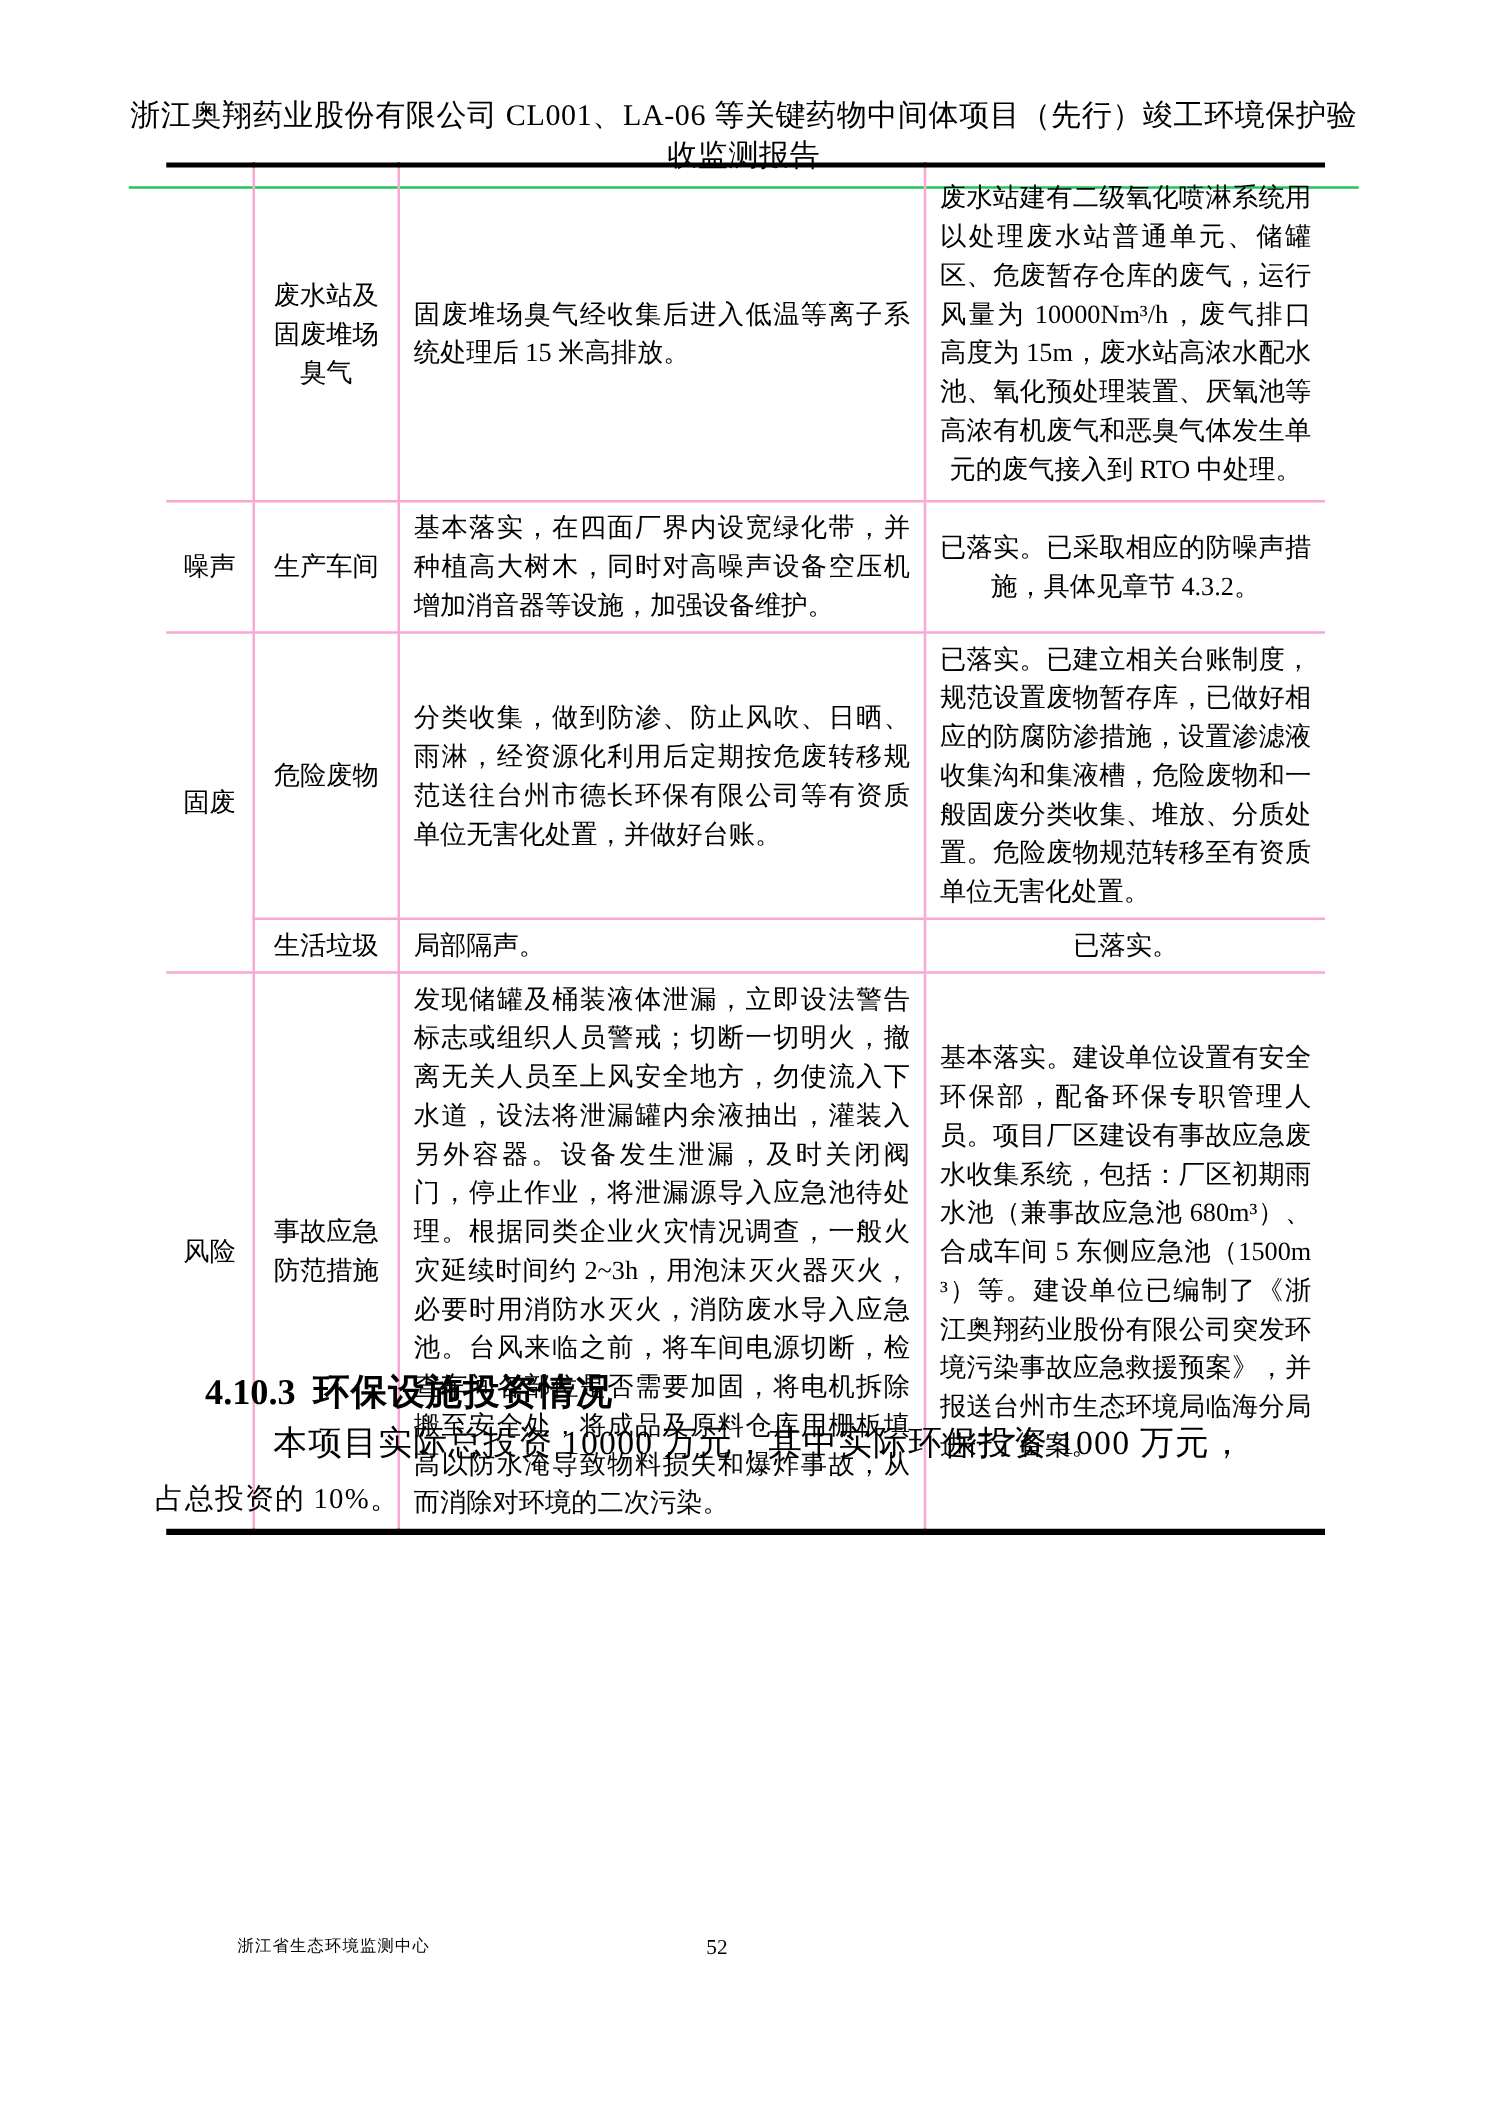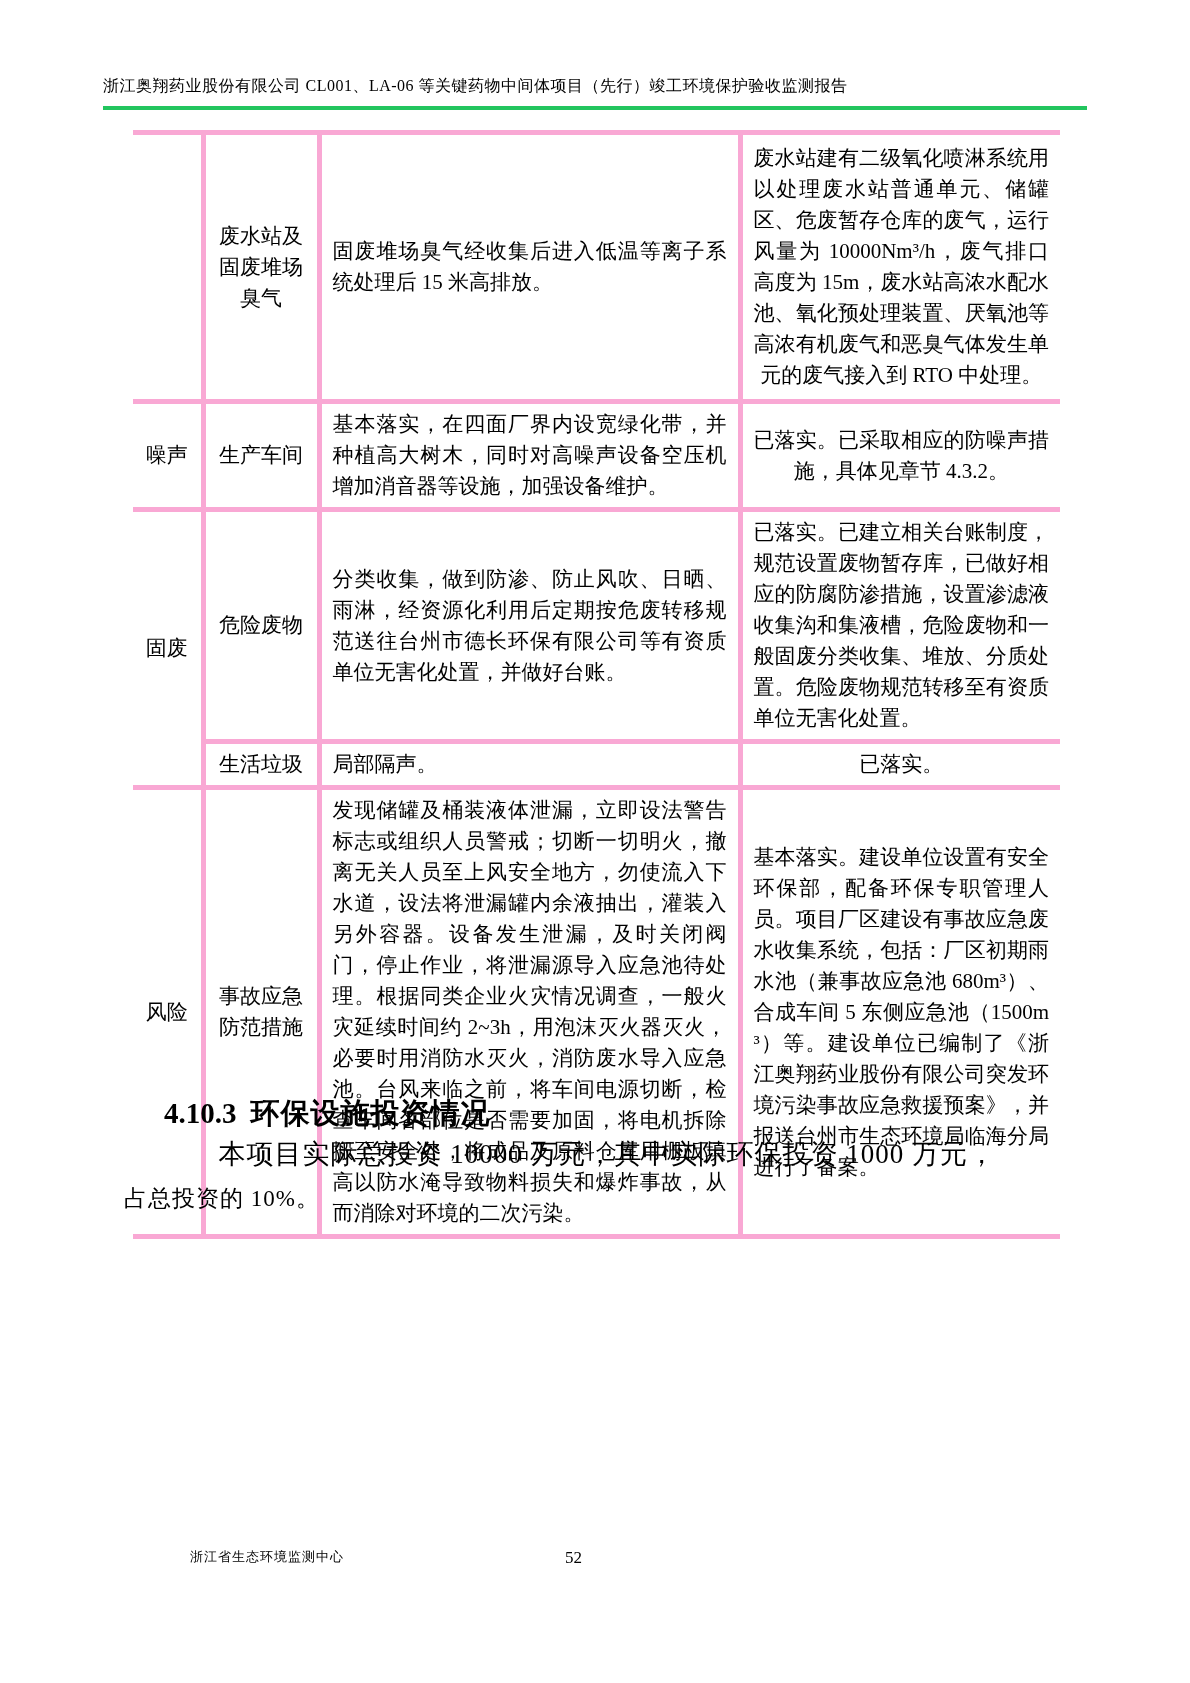--- a/index.html
+++ b/index.html
@@ -4,31 +4,31 @@
 <style>
   html,body { margin:0; padding:0; }
   body {
     width:1190px; height:1683px;
     background:#ffffff; color:#000;
     font-family:"Liberation Serif","DejaVu Serif",serif;
     position:relative; overflow:hidden;
   }
   .doc-header {
     position:absolute; top:76px; left:103px; width:984px;
-    text-align:left; font-size:16px; letter-spacing:0.5px;
-    padding-bottom:9px; border-bottom:4px solid #22c55e;
+    text-align:center; font-size:24px; letter-spacing:0.5px;
+    padding-bottom:9px; border-bottom:2px solid #22c55e;
   }
   .table-wrap { position:absolute; top:130px; left:133px; }
   table.env {
     border-collapse:collapse; table-layout:fixed; width:927px;
     border-top:4px solid #000; border-bottom:5px solid #000;
     border-left:hidden; border-right:hidden;
   }
   table.env td {
-    border:5px solid #f9a8d4;
+    border:2px solid #f9a8d4;
     font-size:21px; line-height:31px;
     padding:5px 11px; vertical-align:middle;
     word-break:break-all;
   }
   td.cat, td.sub { text-align:center; padding:4px 5px; }
   td.measure { text-align:justify; }
   td.status  { text-align:justify; }
   .last-center { text-align-last:center; }
   .center-cell { text-align:center !important; }
   .tight { line-height:25px; }

